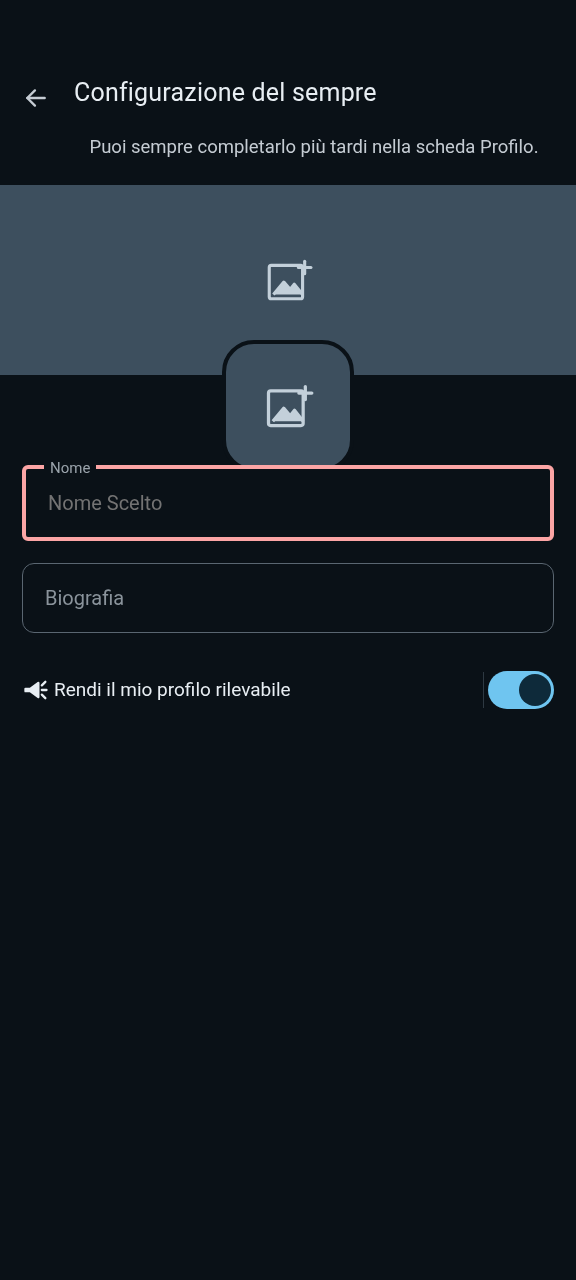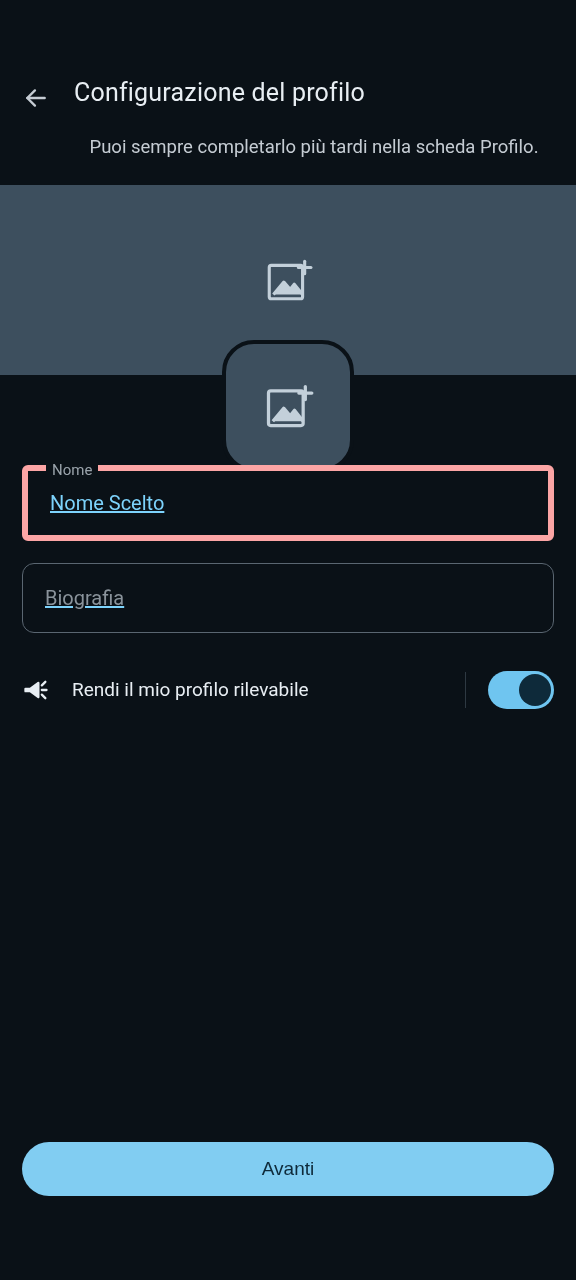--- a/index.html
+++ b/index.html
@@ -13,28 +13,28 @@
   .title { color: #e8eef3; font-size: 25px; font-weight: 400; letter-spacing: 0.2px; }
   .subtitle { color: #c5ccd3; font-size: 18.5px; font-weight: 400; margin-top: 28px; line-height: 1.4; text-align: center; }
 
   .banner-area { position: relative; margin-top: 24px; width: 100%; height: 190px; background: #3d4f5e; display: flex; align-items: center; justify-content: center; }
   .add-banner-icon { }
 
   .avatar-wrap { position: absolute; left: 50%; transform: translateX(-50%); top: 340px; width: 132px; height: 132px; border-radius: 32px; background: #3d4f5e; border: 4px solid #0a1117; display: flex; align-items: center; justify-content: center; cursor: pointer; }
 
   .form { padding: 0 22px; margin-top: 90px; }
 
-  .field { position: relative; border: 6px solid #fca5a5; border-radius: 6px; height: 76px; margin-bottom: 22px; display: flex; align-items: center; padding: 0 22px; background: #0a1117; }
+  .field { position: relative; border: 4px solid #fca5a5; border-radius: 6px; height: 76px; margin-bottom: 22px; display: flex; align-items: center; padding: 0 22px; background: #0a1117; }
   .field-label { position: absolute; top: -10px; left: 18px; padding: 0 6px; background: #0a1117; color: #9aa3ab; font-size: 15px; }
-  .field-input { background: transparent; border: none; outline: none; color: #7dd3fc; font-size: 20px; width: 100%; font-family: inherit; text-decoration: underline; }
+  .field-input { background: transparent; border: none; outline: none; color: #737373; font-size: 20px; width: 100%; font-family: inherit; }
   .field-input::placeholder { color: #8a939b; }
 
   .field2 { border: 1px solid #5a6671; border-radius: 12px; height: 70px; display: flex; align-items: center; padding: 0 22px; background: #0a1117; }
 
-  .toggle-row { display: flex; align-items: center; gap: 22px; padding: 0 22px; margin-top: 38px; }
+  .toggle-row { display: flex; align-items: center; gap: 4px; padding: 0 22px; margin-top: 38px; }
   .toggle-icon { width: 28px; height: 28px; display: flex; align-items: center; justify-content: center; flex-shrink: 0; }
   .toggle-label { color: #e8eef3; font-size: 19px; flex: 1; }
   .divider-v { width: 1px; height: 36px; background: #2e3942; }
   .switch { width: 66px; height: 38px; border-radius: 19px; background: #6fc5f0; position: relative; cursor: pointer; flex-shrink: 0; }
   .switch-knob { position: absolute; right: 3px; top: 3px; width: 32px; height: 32px; border-radius: 50%; background: #0e2a3a; }
 
   .next-btn { position: absolute; left: 22px; right: 22px; bottom: 84px; height: 54px; border-radius: 27px; background: #81cdf2; color: #0e2a3a; font-size: 19px; font-weight: 400; border: none; cursor: pointer; display: flex; align-items: center; justify-content: center; }
 </style>
 </head>
 <body>
@@ -42,21 +42,21 @@
 <div class="screen">
 
   <div class="header">
     <div class="back-btn">
       <svg width="26" height="26" viewBox="0 0 24 24" fill="none" stroke="#c5ccd3" stroke-width="2.2" stroke-linecap="round" stroke-linejoin="round">
         <line x1="20" y1="12" x2="4" y2="12"></line>
         <polyline points="11 5 4 12 11 19"></polyline>
       </svg>
     </div>
     <div class="header-text">
-      <div class="title">Configurazione del profilo</div>
+      <div class="title">Configurazione del sempre</div>
       <div class="subtitle">Puoi sempre completarlo più tardi nella scheda Profilo.</div>
     </div>
   </div>
 
   <div class="banner-area">
     <svg class="add-banner-icon" width="50" height="50" viewBox="0 0 48 48" fill="none">
       <rect x="6" y="10" width="32" height="32" rx="2" stroke="#c3d0da" stroke-width="3"></rect>
       <path d="M10 38 L20 26 L26 33 L30 28 L38 38" stroke="#c3d0da" stroke-width="3" fill="#c3d0da" stroke-linejoin="round"></path>
       <line x1="40" y1="6" x2="40" y2="18" stroke="#c3d0da" stroke-width="3" stroke-linecap="round"></line>
       <line x1="34" y1="12" x2="46" y2="12" stroke="#c3d0da" stroke-width="3" stroke-linecap="round"></line>
@@ -91,15 +91,14 @@
         <line x1="17" y1="16" x2="20" y2="19"></line>
       </svg>
     </div>
     <div class="toggle-label">Rendi il mio profilo rilevabile</div>
     <div class="divider-v"></div>
     <div class="switch">
       <div class="switch-knob"></div>
     </div>
   </div>
 
-  <button class="next-btn">Avanti</button>
 
 </div>
 
 </body></html>

